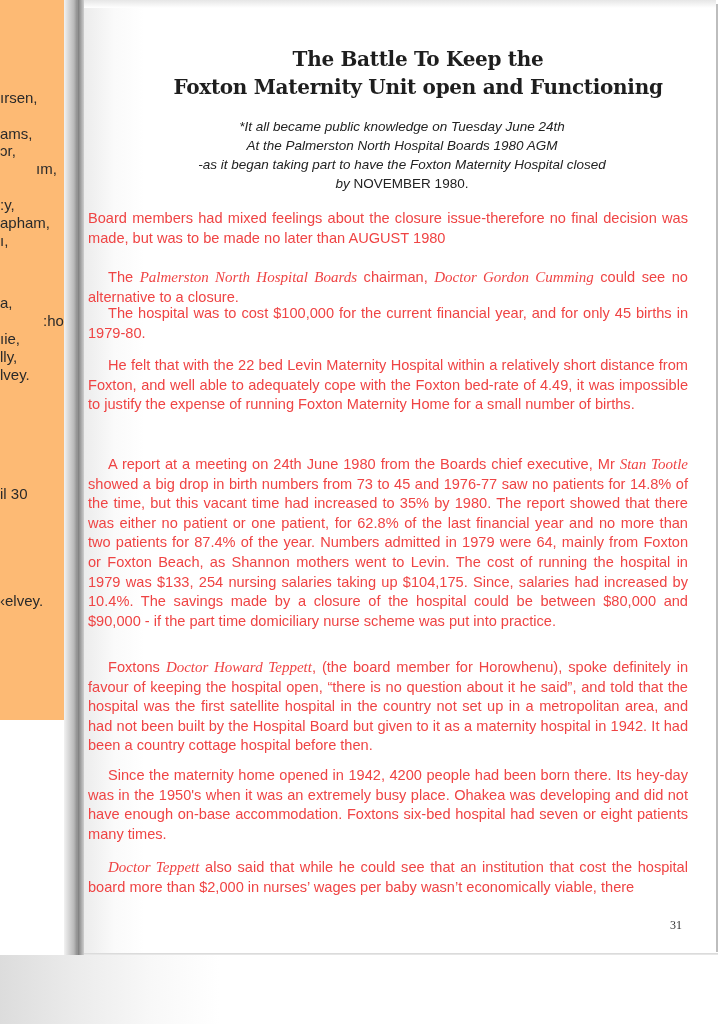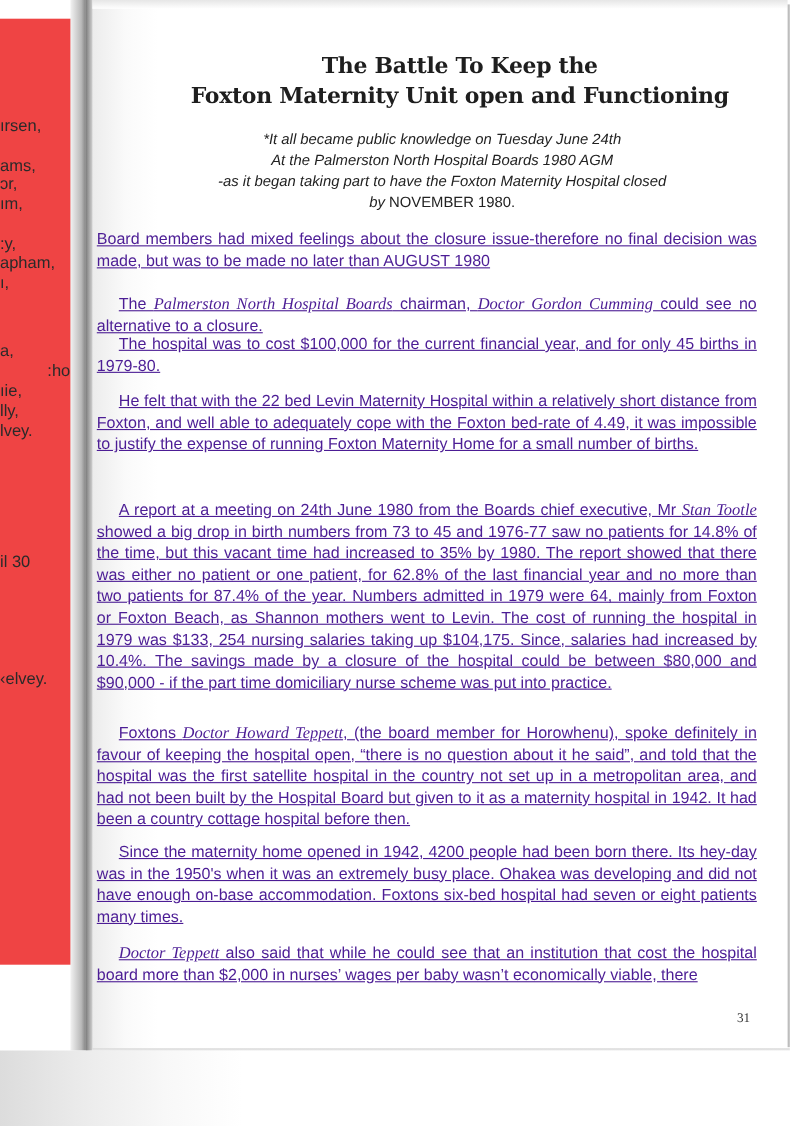--- a/index.html
+++ b/index.html
@@ -3,22 +3,22 @@
   <meta charset="utf-8">
   <style>
     html, body { margin: 0; padding: 0; }
     body {
       width: 725px; height: 1024px; position: relative; overflow: hidden;
       background: #ffffff;
       font-family: "DejaVu Serif", serif;
     }
     
     .left-page {
-      position: absolute; left: 0; top: 17px; width: 78px; height: 860px;
-      background: #ef4444;
+      position: absolute; left: 0; top: 0; width: 78px; height: 720px;
+      background: #fdba74;
     }
     .left-line {
       position: absolute; left: 0; font-family: "Liberation Sans", sans-serif;
       font-size: 15px; color: #2a2a2a; white-space: nowrap; line-height: 18px;
     }
     
     .gutter {
       position: absolute; left: 64px; top: 0; width: 22px; height: 955px;
       background: linear-gradient(to right, #f2f2f2 0%, #b9b9b9 45%, #8e8e8e 60%, #d8d8d8 80%, #f4f4f4 100%);
     }
@@ -55,38 +55,38 @@
     }
     .subtitle {
       position: absolute; left: 90px; width: 624px; text-align: center;
       font-family: "Liberation Sans", sans-serif; font-style: italic; font-size: 13.5px;
       color: #222; line-height: 19.5px;
     }
     .subtitle .up { font-style: normal; }
     .para {
       position: absolute; left: 88px; width: 600px;
       font-family: "Liberation Sans", sans-serif; font-size: 14.6px;
-      color: #4c1d95; line-height: 19.6px; text-align: justify; text-decoration: underline;
+      color: #ef4444; line-height: 19.6px; text-align: justify;
     }
     .para .indent { display: inline-block; width: 20px; }
     .para em { font-family: "Liberation Serif", serif; font-style: italic; font-size: 15px; }
     .page-number {
       position: absolute; left: 670px; top: 918px; font-family: "Liberation Serif", serif;
       font-size: 12px; color: #333;
     }
   </style>
 </head>
 <body>
 
 <div class="left-page">
   <div id="left-fragments">
       <div class="left-line" style="top: 89px;">ırsen,</div>
       <div class="left-line" style="top: 125px;">ams,</div>
       <div class="left-line" style="top: 142px;">ɔr,</div>
-      <div class="left-line" style="top: 160px;">ım,</div>
+      <div class="left-line" style="top: 160px; margin-left: 36px;">ım,</div>
       <div class="left-line" style="top: 196px;">:y,</div>
       <div class="left-line" style="top: 214px;">apham,</div>
       <div class="left-line" style="top: 232px;">ı,</div>
       <div class="left-line" style="top: 294px;">a,</div>
       <div class="left-line" style="top: 312px; padding-left: 43px;">:holson,</div>
       <div class="left-line" style="top: 330px;">ıie,</div>
       <div class="left-line" style="top: 348px;">lly,</div>
       <div class="left-line" style="top: 366px;">lvey.</div>
       <div class="left-line" style="top: 485px;">il 30</div>
       <div class="left-line" style="top: 592px;">‹elvey.</div>

